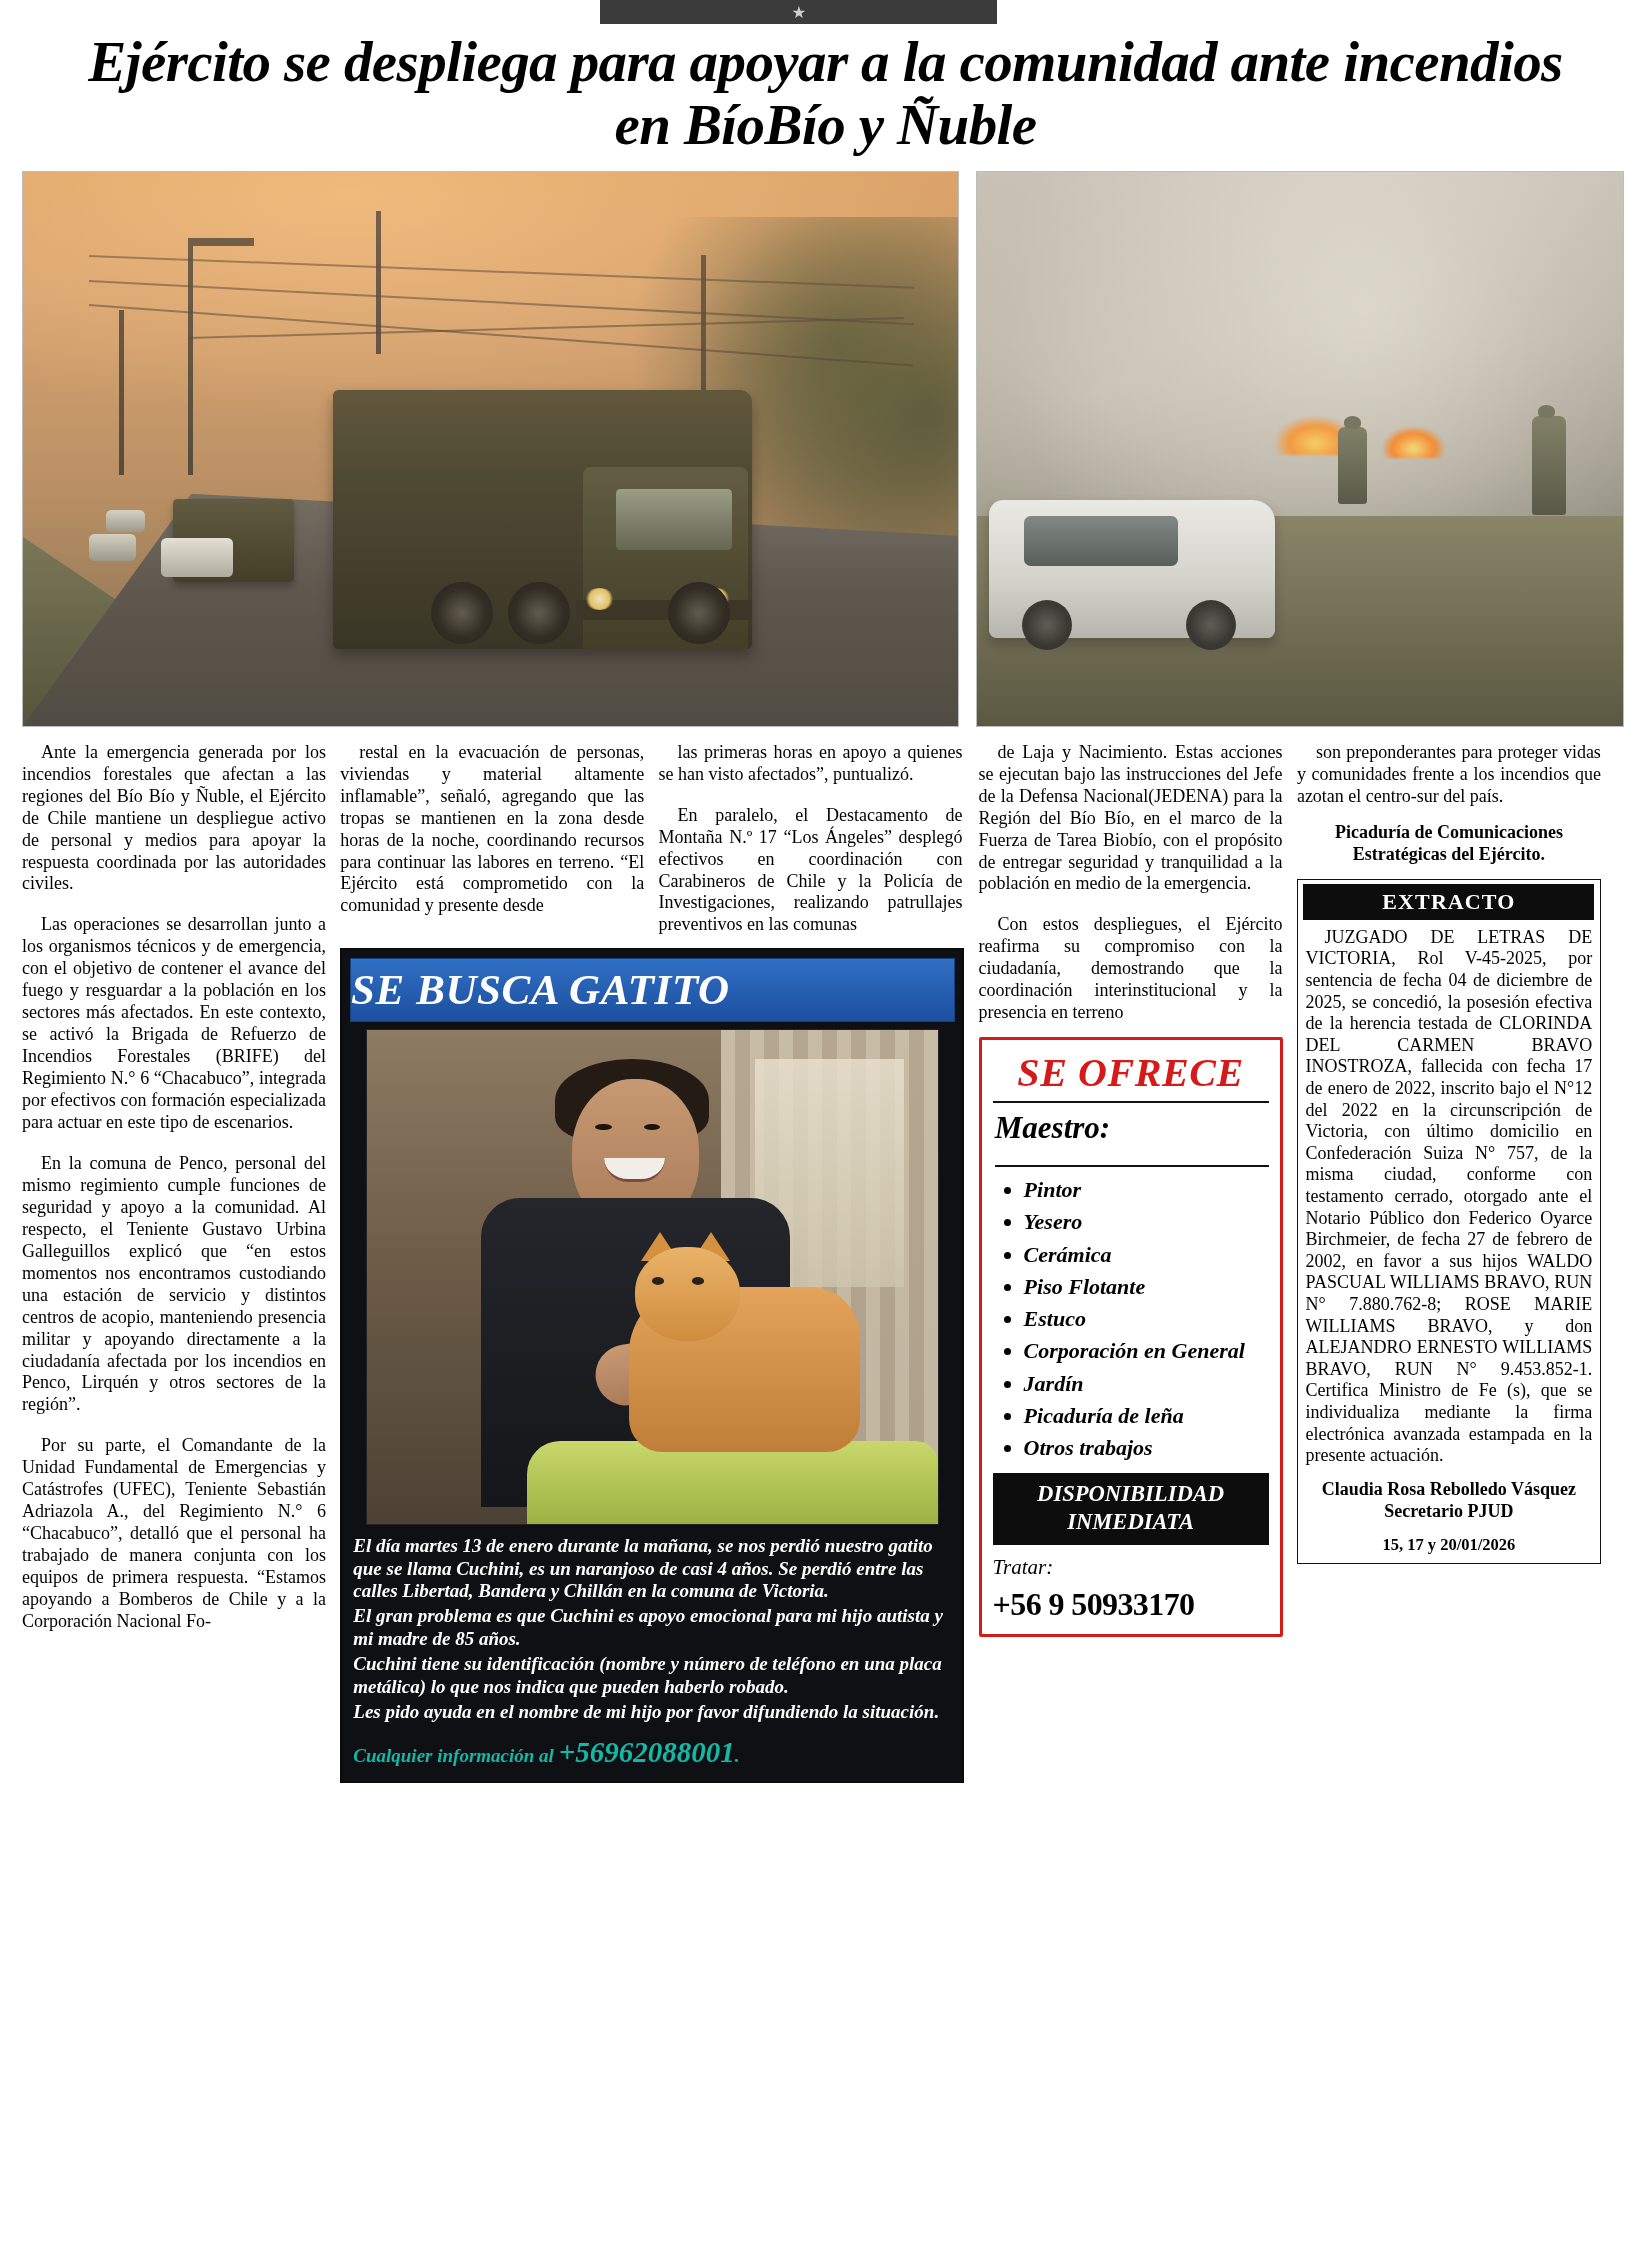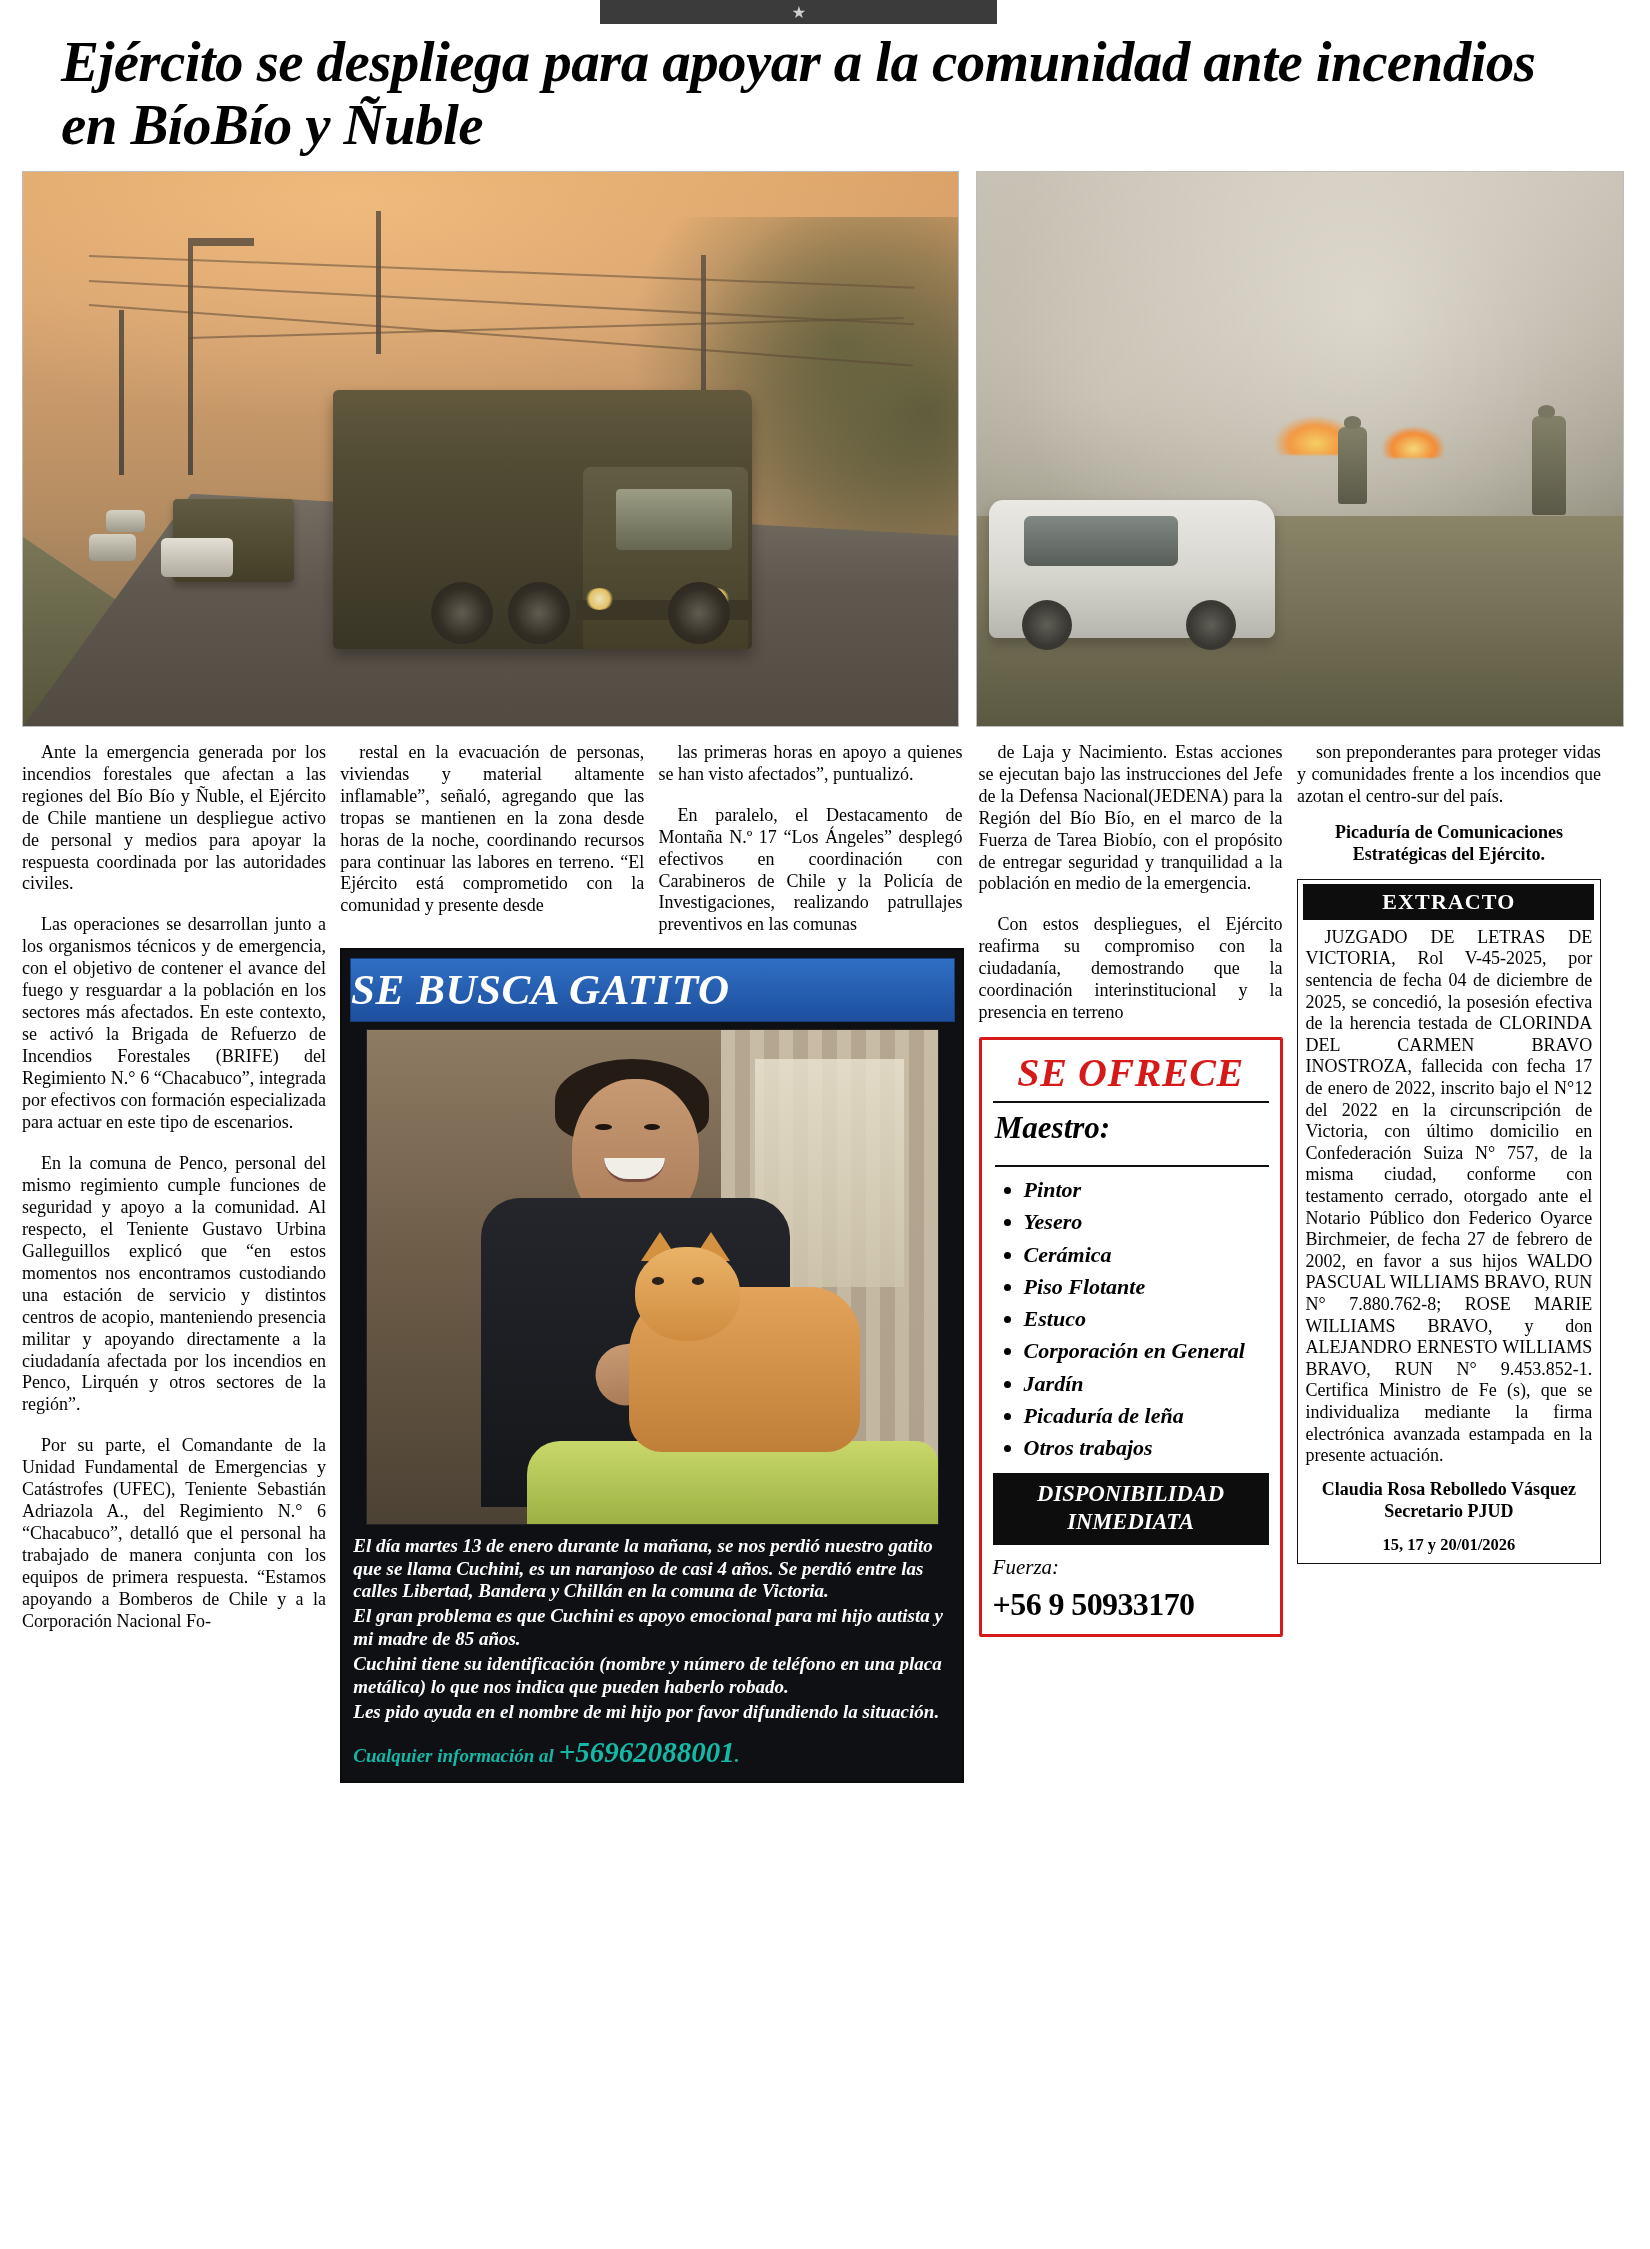--- a/index.html
+++ b/index.html
@@ -39,20 +39,21 @@
     width: 22px;
     height: 21px;
     color: #cfcfcf;
     font-size: 16.5px;
     text-align: center;
     line-height: 21px;
   }
 
   
   .headline {
+    text-align: center;
     font-family: "Liberation Serif", serif;
     font-weight: bold;
     font-style: italic;
     font-size: 57px;
     line-height: 1.12;
     letter-spacing: -0.6px;
     margin: 3.3px 39px 14.3px 39px;
   }
 
   
@@ -595,21 +596,21 @@
           <li>Yesero</li>
           <li>Cerámica</li>
           <li>Piso Flotante</li>
           <li>Estuco</li>
           <li>Corporación en General</li>
           <li>Jardín</li>
           <li>Picaduría de leña</li>
           <li>Otros trabajos</li>
         </ul>
         <div class="ad-offer-avail">DISPONIBILIDAD INMEDIATA</div>
-        <div class="ad-offer-contact">Fuerza:</div>
+        <div class="ad-offer-contact">Tratar:</div>
         <div class="ad-offer-phone">+56 9 50933170</div>
       </div>
     </div>
 
     <div class="col">
       <p>son preponderantes para proteger vidas y comunidades frente a los incendios que azotan el centro-sur del país.</p>
       <div class="sig">Picaduría de Comunicaciones Estratégicas del Ejército.</div>
 
       <div class="extracto">
         <div class="extracto-title">EXTRACTO</div>

